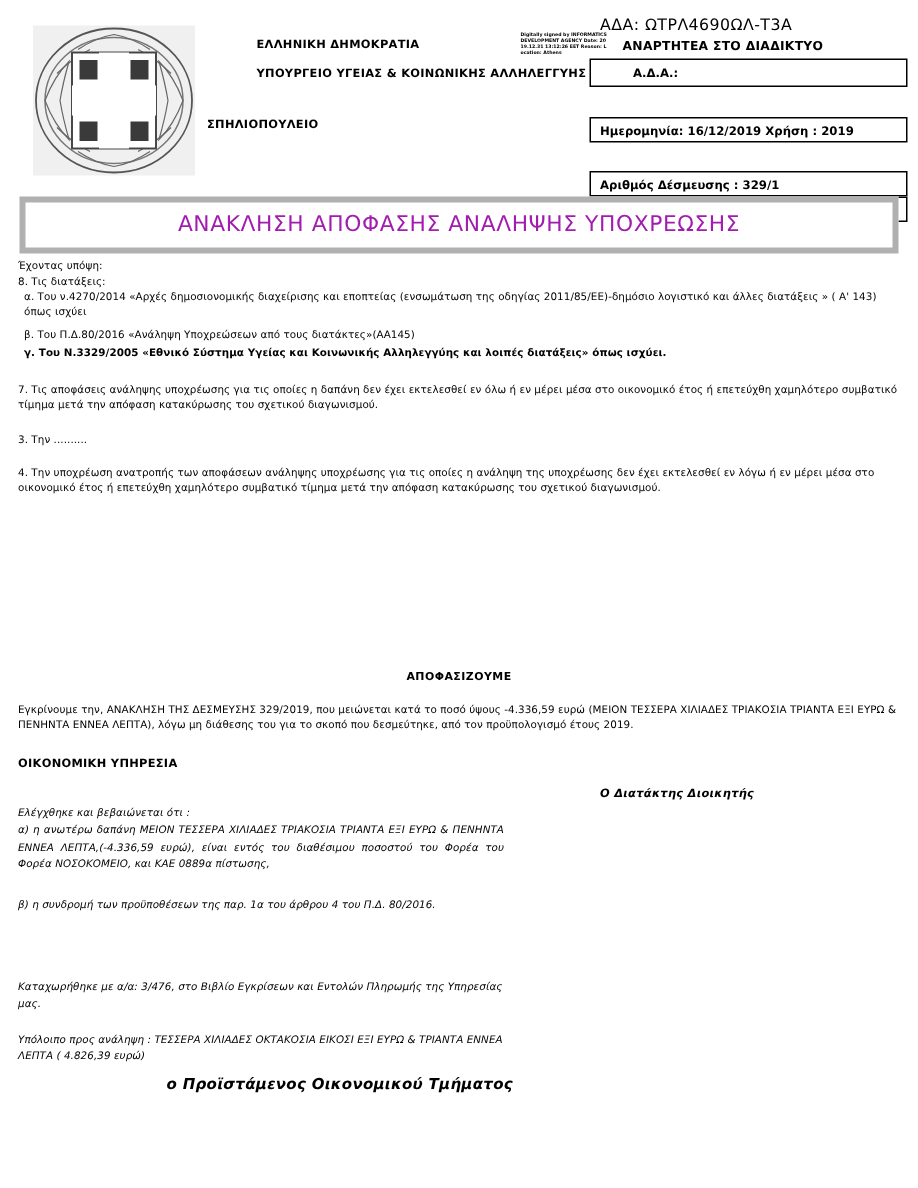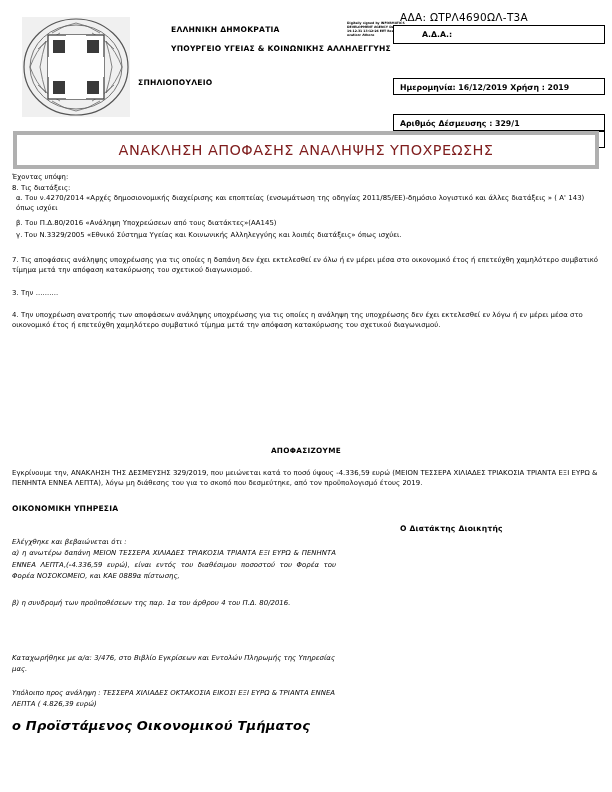--- a/index.html
+++ b/index.html
@@ -120,21 +120,21 @@
     box-sizing: border-box;
     width: 212px;
     border: 1px solid #000;
     font-size: 7.8px;
     font-weight: bold;
     padding: 3px 6px;
     line-height: 11px;
     white-space: nowrap;
     background: #fff;
   }
-  .box-ada  { top: 25px;  height: 19px; padding-left: 28px; }
+  .box-ada  { top: 39px;  height: 19px; padding-left: 28px; }
   .box-date { top: 78px;  height: 17px; }
   .box-prot { top: 96px;  height: 17px; margin-top: 35px; }
   .box-desm { top: 114px; height: 17px; }
 
   
   .title-banner {
     position: absolute;
     left: 13px;
     top: 131px;
     width: 586px;
@@ -142,21 +142,21 @@
     box-sizing: border-box;
     border: 4px solid #b0b0b0;
     background: #ffffff;
     display: flex;
     align-items: center;
     justify-content: center;
   }
   .title-text {
     font-size: 14.5px;
     letter-spacing: 0.4px;
-    color: #7f1d1d;
+    color: #a21caf;
     white-space: nowrap;
   }
 
   
   .body-area {
     position: absolute;
     left: 0;
     top: 172px;
     width: 612px;
   }
@@ -169,49 +169,49 @@
   .blk {
     position: absolute;
     box-sizing: border-box;
   }
   .center { text-align: center; }
 
   .p-echontas { left: 12px; top: 0px;   width: 590px; }
   .p-item1    { left: 12px; top: 11px;  width: 590px; }
   .p-item1a   { left: 16px; top: 21px;  width: 588px; }
   .p-item1b   { left: 16px; top: 46px;  width: 588px; }
-  .p-item1g   { left: 16px; top: 58px;  width: 588px; }
+  .p-item1g   { left: 16px; top: 58px;  width: 588px; font-weight: bold; }
   .p-item2    { left: 12px; top: 83px;  width: 590px; }
   .p-item3    { left: 12px; top: 116px; width: 590px; }
   .p-item4    { left: 12px; top: 138px; width: 590px; }
 
   .p-apofasizoume {
     left: 0px; top: 274px; width: 612px;
     font-size: 7.3px; font-weight: bold; letter-spacing: 0.3px;
   }
   .p-main { left: 12px; top: 296px; width: 590px; }
 
   .p-oik-title {
     left: 12px; top: 332px; width: 300px;
     font-size: 7.6px; font-weight: bold; letter-spacing: 0.2px;
   }
   .p-dioikitis {
     left: 400px; top: 352px; width: 200px;
-    font-size: 7.6px; font-weight: bold; letter-spacing: 0.2px;
+    font-size: 7.6px; font-weight: bold; font-style: italic; letter-spacing: 0.2px;
   }
   .p-oik-lead { left: 12px; top: 365px; width: 330px; font-style: italic; }
   .p-oik-a    { left: 12px; top: 376px; width: 324px; font-style: italic; text-align: justify; line-height: 11.6px; }
   .p-oik-b    { left: 12px; top: 426px; width: 324px; font-style: italic; text-align: justify; line-height: 11.6px; }
 
   .p-katax   { left: 12px; top: 481px; width: 330px; font-style: italic; line-height: 11.2px; }
   .p-ypoloipo{ left: 12px; top: 516px; width: 330px; font-style: italic; line-height: 11.2px; }
   .p-proistam{
     left: 12px; top: 546px; width: 330px;
-    font-size: 13px; font-weight: bold; font-style: italic;
-    text-align: left; letter-spacing: 0.2px;
+    font-size: 10px; font-weight: bold; font-style: italic;
+    text-align: right; letter-spacing: 0.2px;
   }
 </style>
 </head>
 <body>
 
 <div class="page">
 
   <div class="header">
 
     <div class="emblem">

